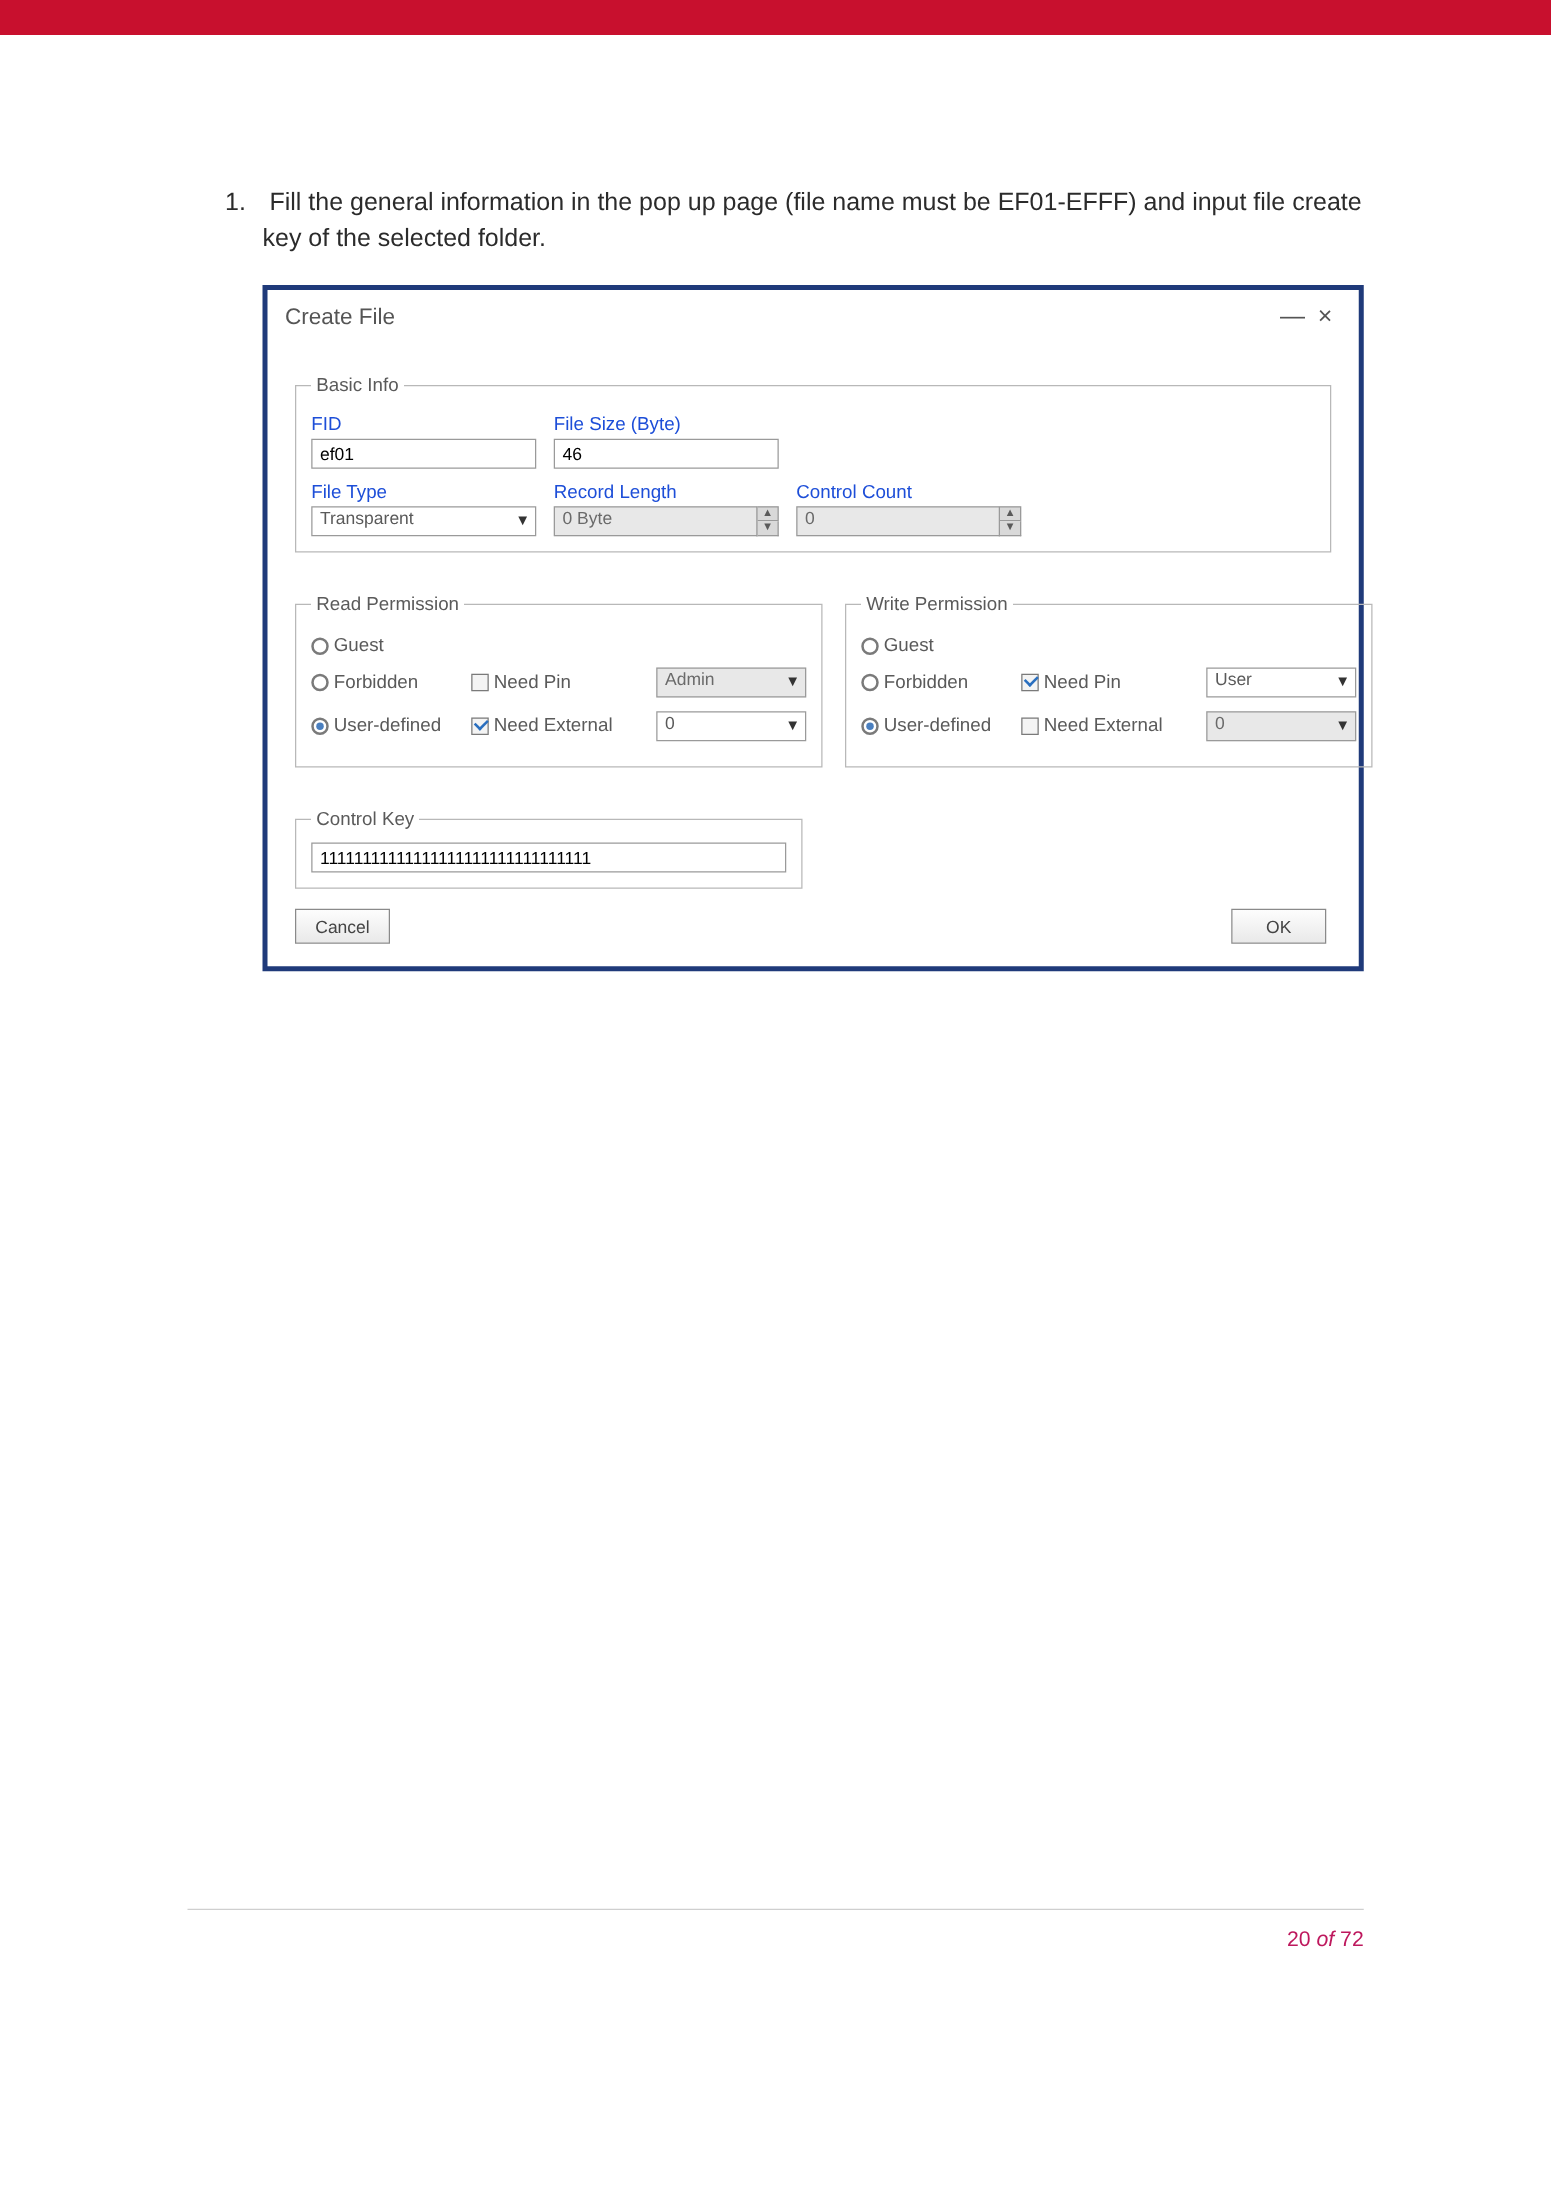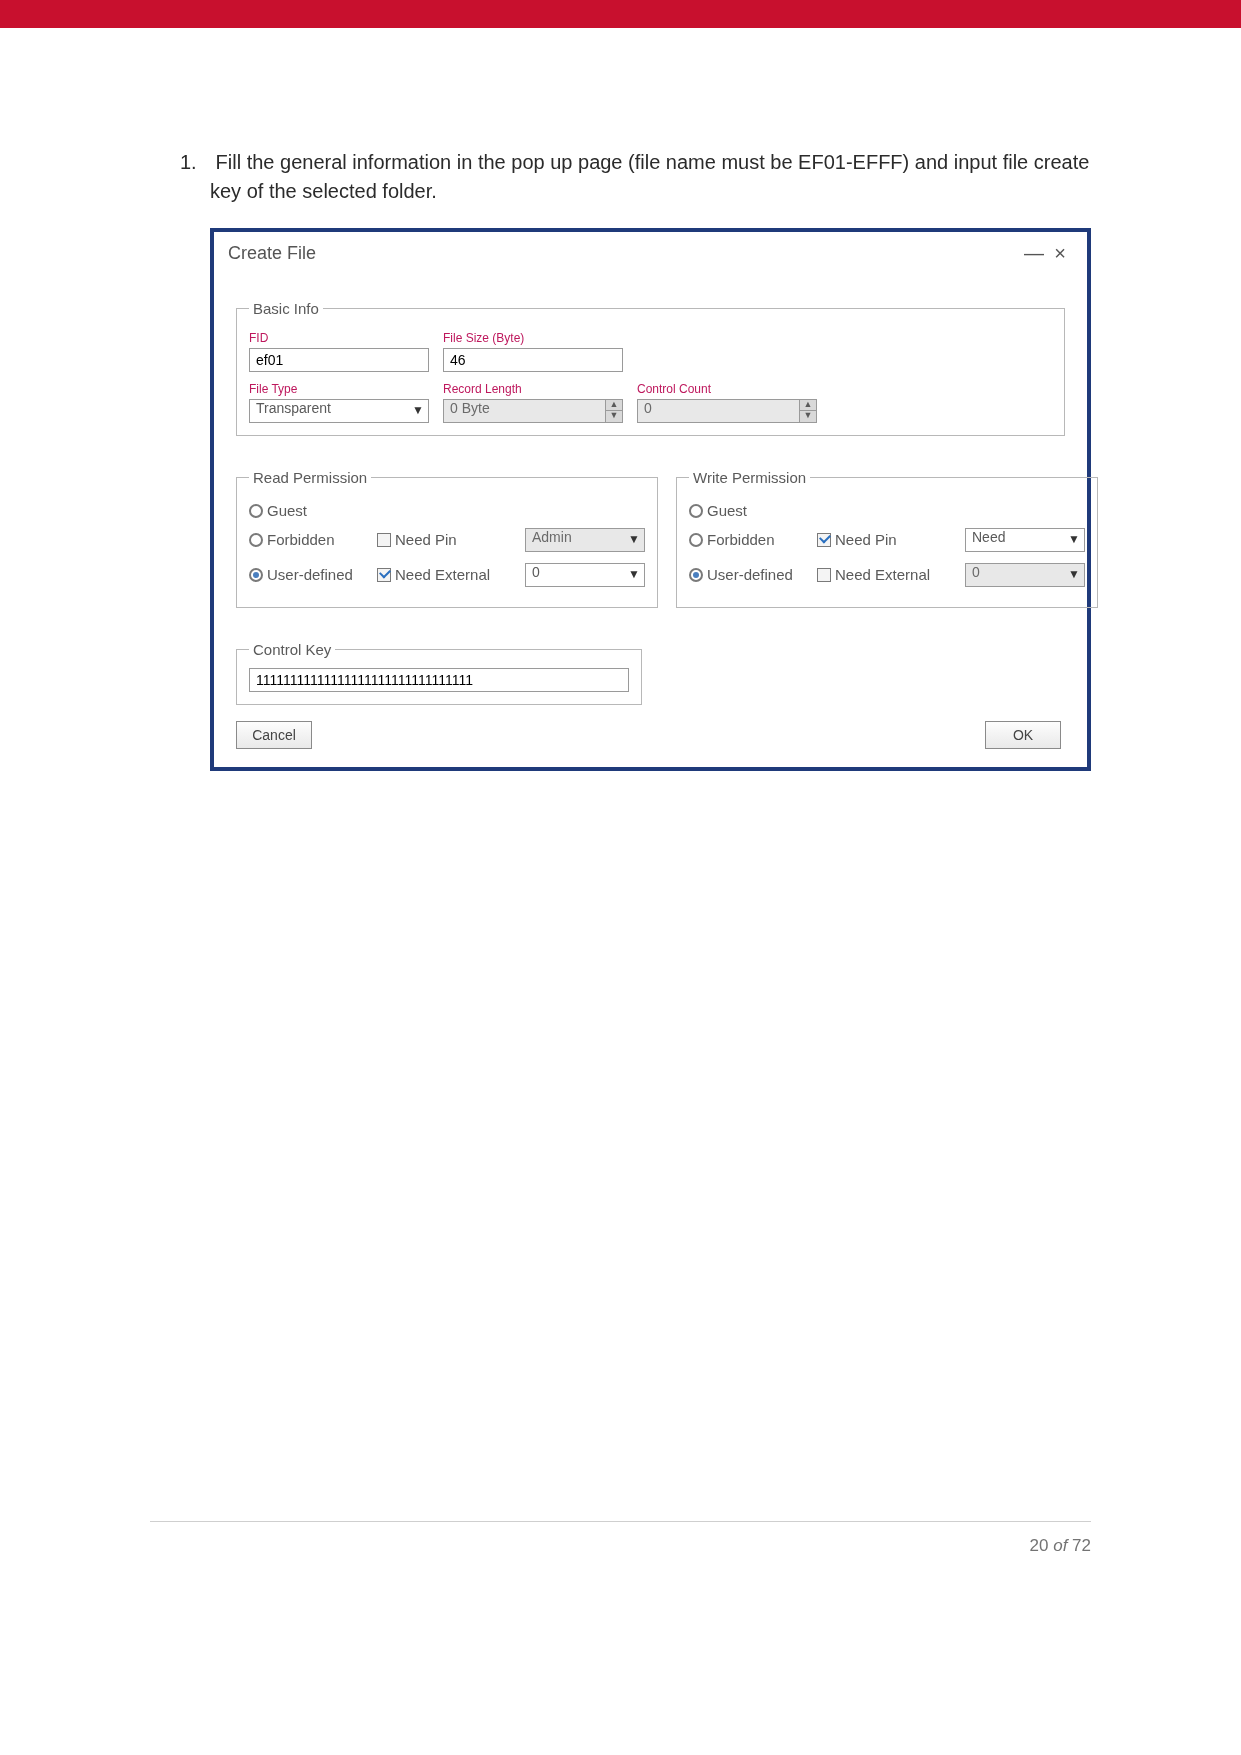--- a/index.html
+++ b/index.html
@@ -17,21 +17,21 @@
   
   .dialog-wrap { margin: 12px 0 36px 60px; border: 4px solid #1f3a7a; background: #fff; }
   .dialog-title { display: flex; align-items: center; padding: 10px 14px 6px 14px; font-size: 18px; color: #555; }
   .dialog-title .spacer { flex: 1; }
   .win-btn { width: 26px; text-align: center; font-size: 20px; color: #555; cursor: default; }
   .dialog-body { padding: 4px 22px 18px 22px; font-size: 15px; color: #5a5a5a; }
   fieldset { border: 1px solid #b8b8b8; margin: 25px 0 8px 0; padding: 10px 12px 12px 12px; }
   legend { padding: 0 4px; font-size: 15px; color: #5a5a5a; }
   .row { display: flex; gap: 14px; margin-top: 4px; }
   .field { display: flex; flex-direction: column; }
-  .label { margin-bottom: 3px; font-size: 12px; color: #be185d; }
+  .label { margin-bottom: 3px; font-size: 15px; color: #1d4ed8; }
   .tinput { border: 1px solid #9a9a9a; height: 24px; padding: 2px 6px; font-size: 14px; background: #fff; }
   .select { border: 1px solid #9a9a9a; height: 24px; font-size: 14px; background: #fff; position: relative; display: flex; align-items: flex-start; padding: 0 6px; }
   .select.disabled { background: #e8e8e8; color: #6a6a6a; }
   .select .caret { position: absolute; right: 4px; top: 3px; font-size: 12px; color: #333; }
   .spinner { display: flex; align-items: center; }
   .spinner .spin-btns { display: flex; flex-direction: column; margin-left: -1px; }
   .spinner .sb { width: 18px; height: 12px; border: 1px solid #9a9a9a; background: #d9d9d9; font-size: 9px; line-height: 9px; text-align: center; cursor: default; }
   .spinner .sb + .sb { border-top: 0; }
   .perm-cols { display: flex; gap: 18px; }
   .perm-cols fieldset { flex: 1; }
@@ -40,21 +40,21 @@
   .radio.checked::after { content: ""; position: absolute; inset: 2px; background: #4a7fbf; border-radius: 50%; }
   .check { width: 14px; height: 14px; border: 1px solid #7a7a7a; display: inline-block; position: relative; background: #f4f4f4; }
   .check.checked::after { content: ""; position: absolute; left: 2px; top: 0; width: 8px; height: 5px; border: 2px solid #2a6fbf; border-top: 0; border-right: 0; transform: rotate(-45deg); }
   .perm-row { display: grid; grid-template-columns: 120px 140px 120px; align-items: center; gap: 8px; margin: 6px 0; }
   .ctrlkey fieldset { width: 49%; }
   .ctrlkey .tinput { width: 100%; }
   .btn-row { display: flex; justify-content: space-between; gap: 10px; padding: 8px 4px 0 0; }
   .btn { border: 1px solid #8a8a8a; background: linear-gradient(#fdfdfd,#e9e9e9); height: 28px; min-width: 76px; font-size: 14px; color: #444; text-align: center; line-height: 26px; cursor: default; }
   .footer-area { margin-top: 700px; padding: 0 150px 50px 0; }
   .hr { border-top: 1px solid #cfcfcf; margin: 0 150px 14px 150px; }
-  .pagenum { text-align: right; padding-right: 150px; font-size: 17px; color: #737373; }
+  .pagenum { text-align: right; padding-right: 150px; font-size: 17px; color: #be185d; }
   .pagenum .of { font-style: italic; }
 </style>
 </head>
 <body>
 
 <div class="topbar"></div>
 
 <div class="page">
 
   <div class="step">
@@ -165,21 +165,21 @@
           <div class="perm-row">
             <div class="radio-line">
               <span class="radio"></span>
               <span>Forbidden</span>
             </div>
             <div class="opt-line">
               <span class="check checked"></span>
               <span>Need Pin</span>
             </div>
             <div class="select">
-              <span>Need</span>
+              <span>User</span>
               <span class="caret">▼</span>
             </div>
           </div>
           <div class="perm-row">
             <div class="radio-line">
               <span class="radio checked"></span>
               <span>User-defined</span>
             </div>
             <div class="opt-line">
               <span class="check"></span>

